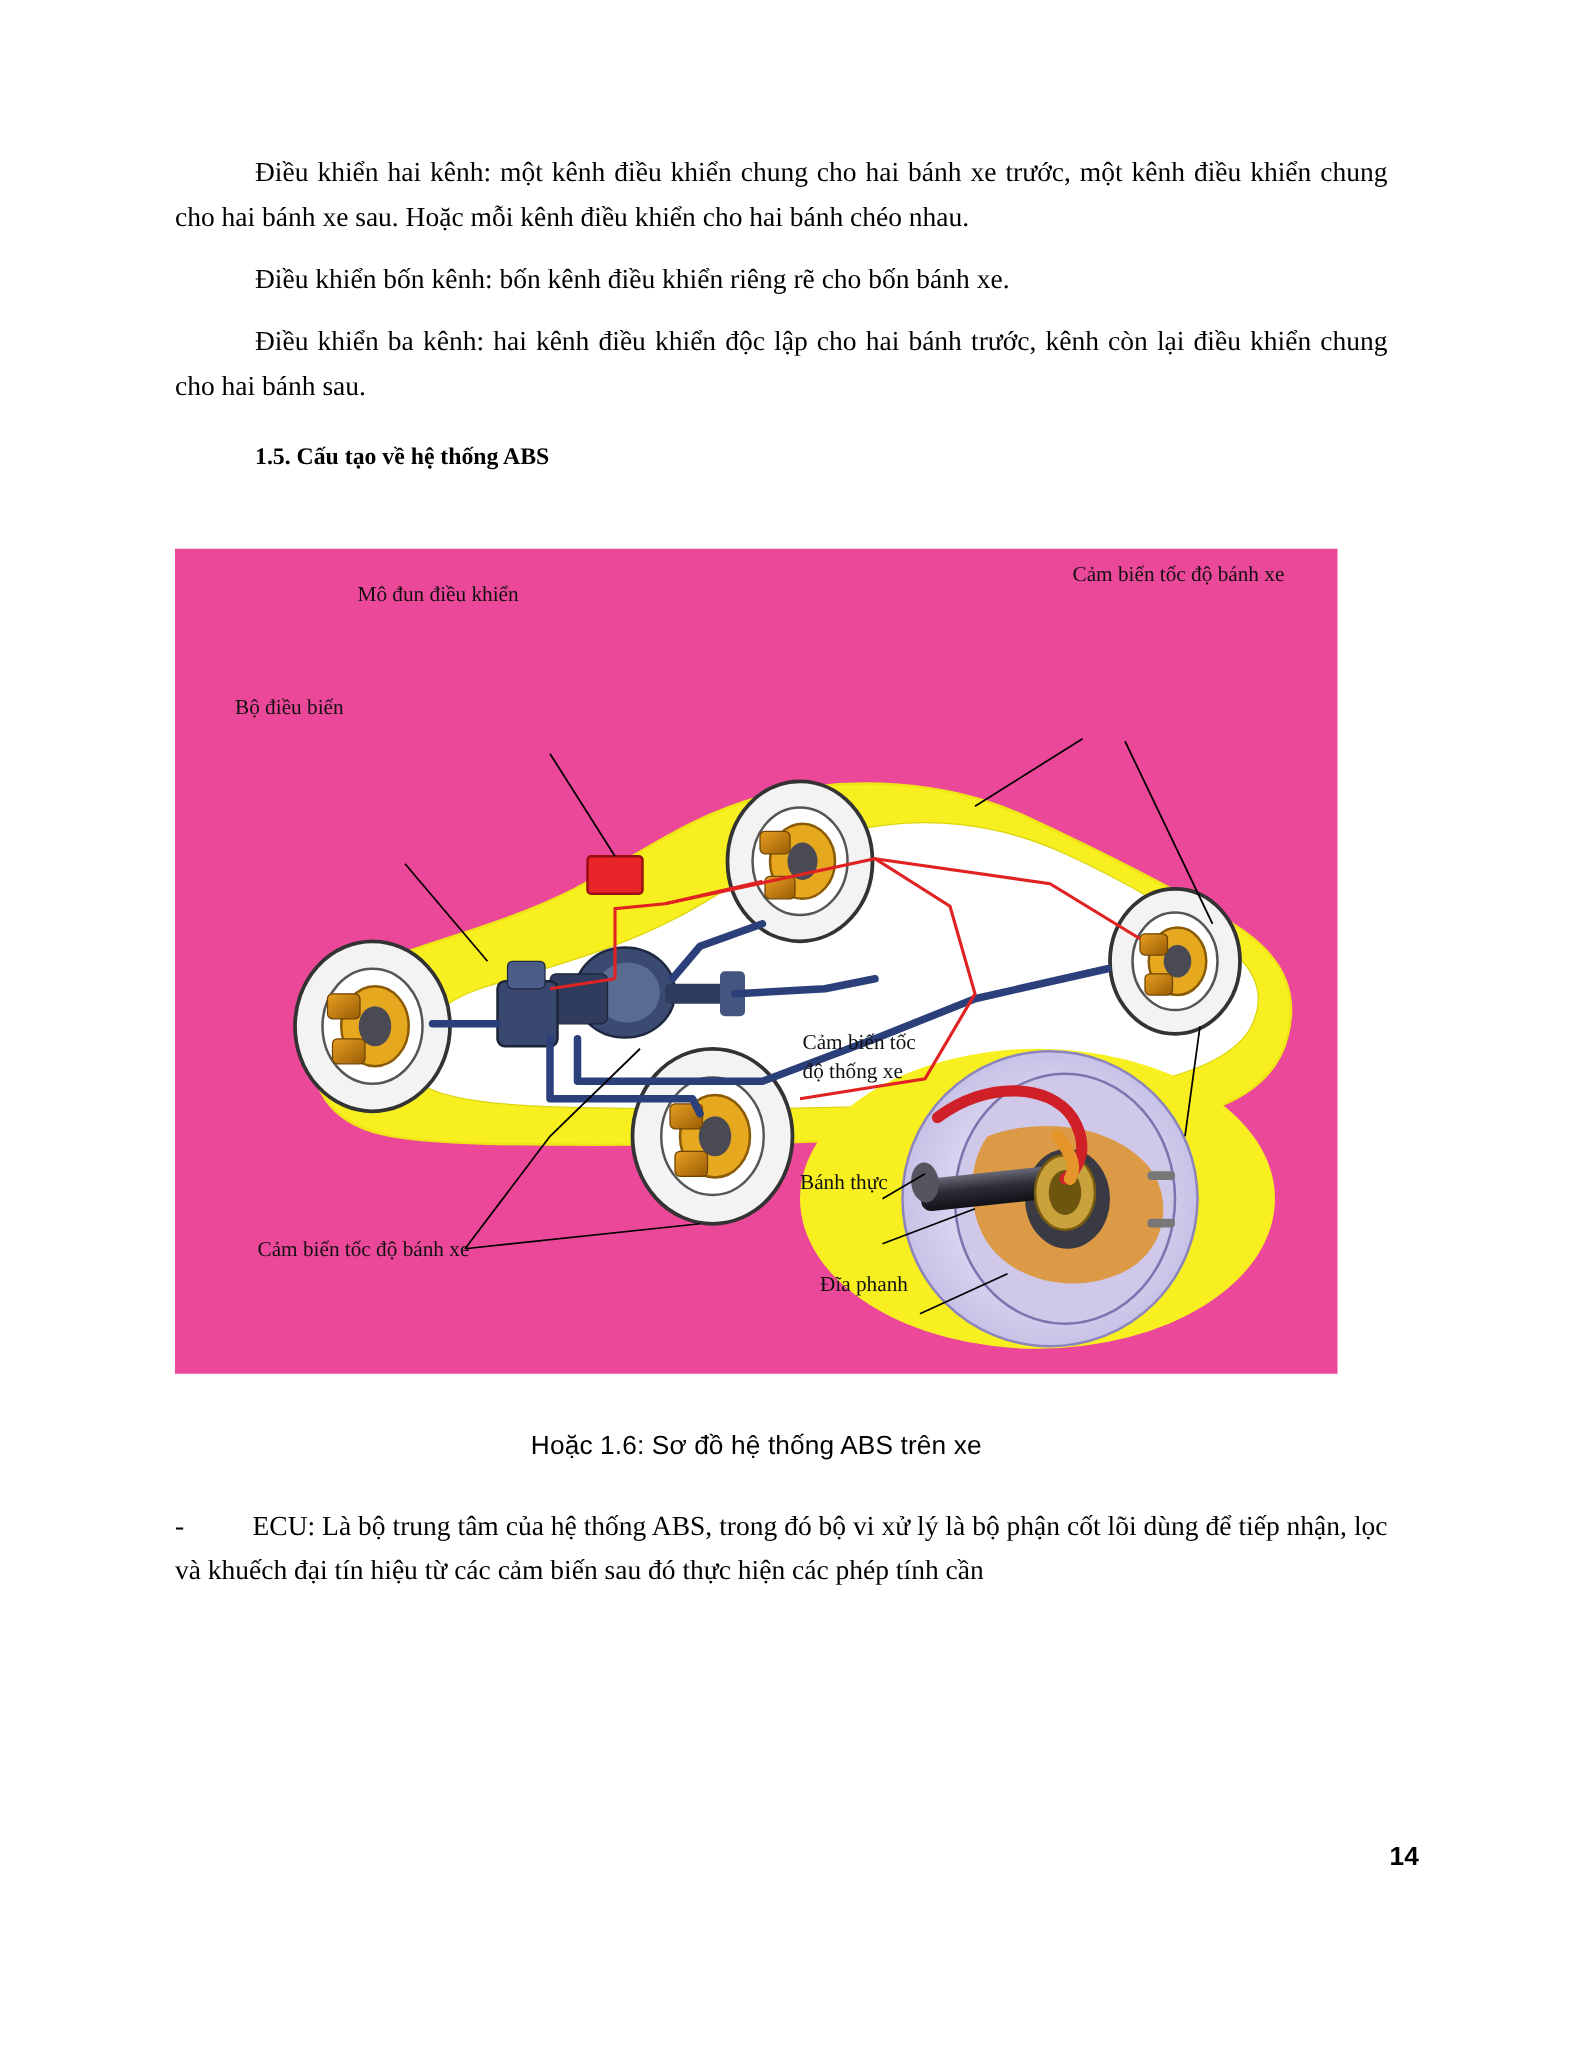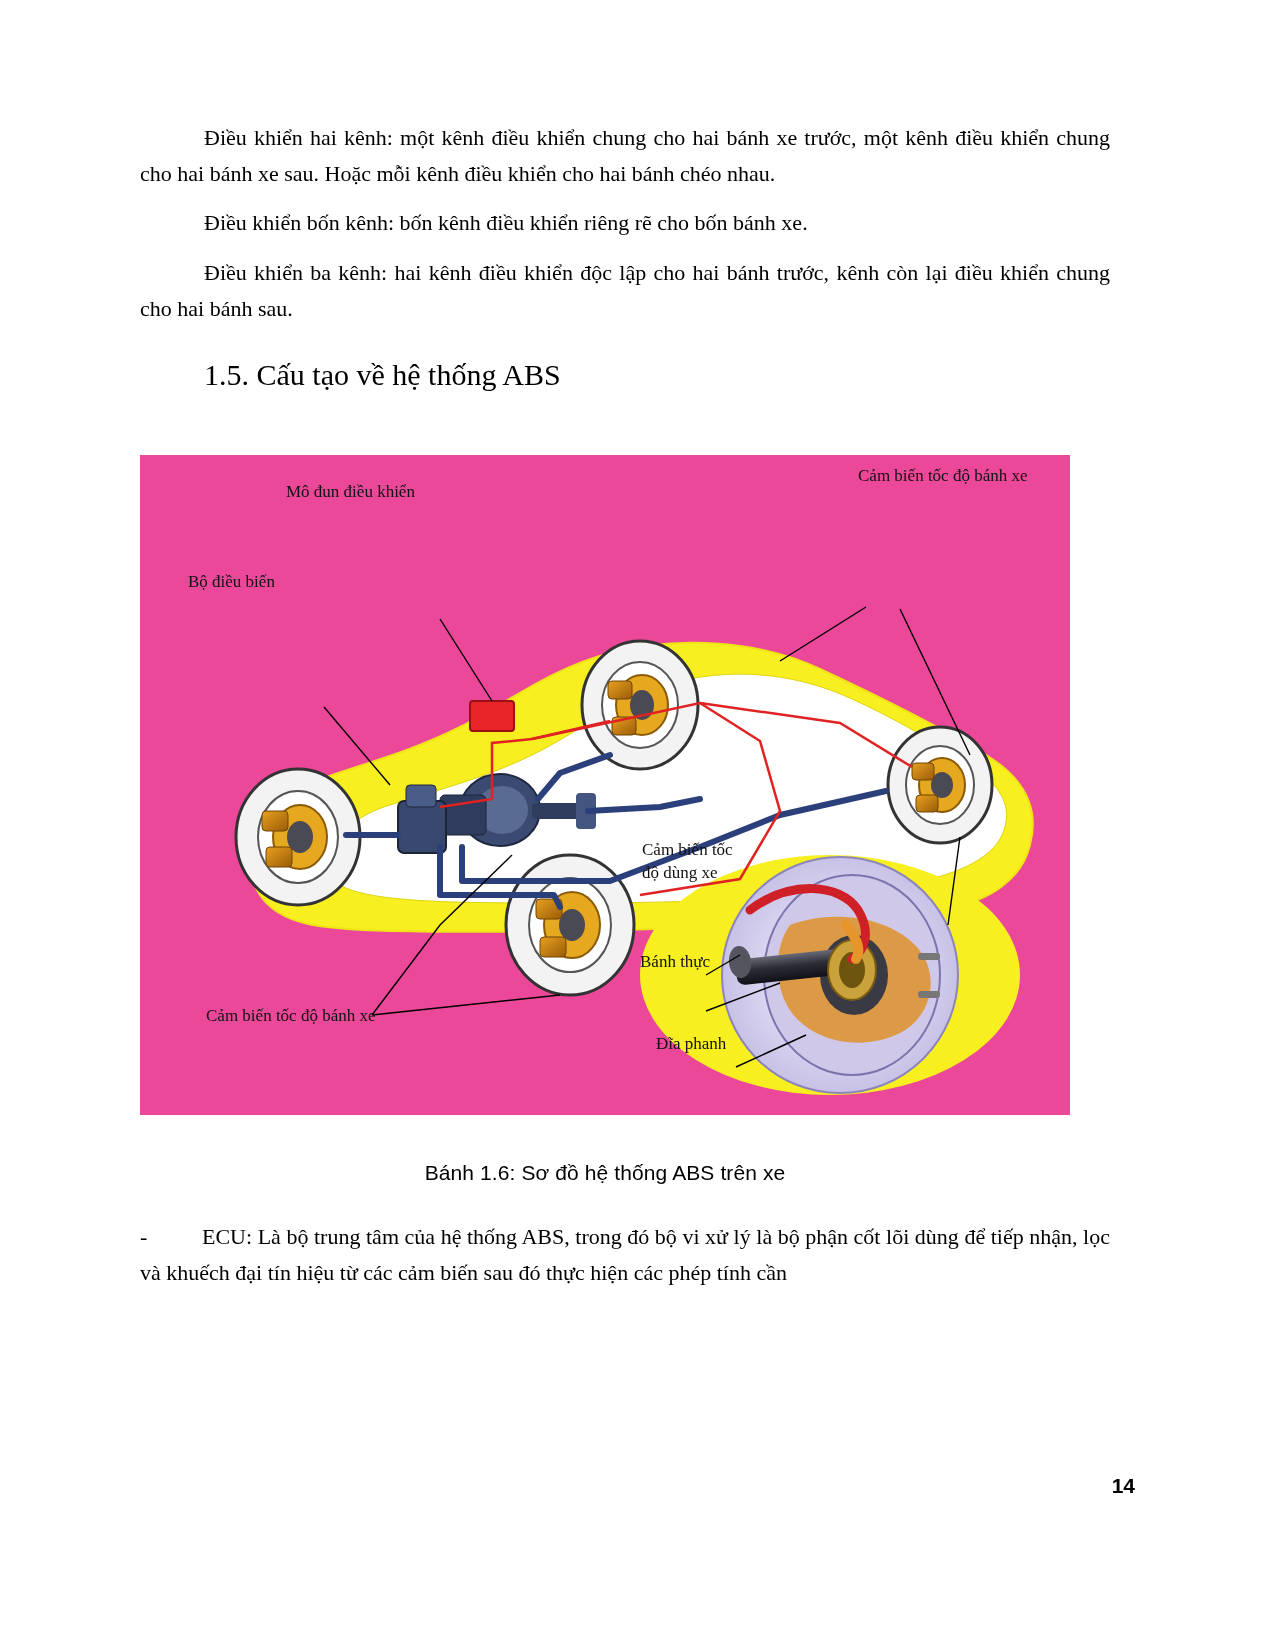--- a/index.html
+++ b/index.html
@@ -28,22 +28,22 @@
     line-height: 1.62;
     margin: 0 0 14px 0;
     text-align: justify;
     text-indent: 64px;
   }
   p.no-indent {
     text-indent: 0;
   }
   h3.section-head {
     font-family: "Liberation Serif", serif;
-    font-size: 30px;
-    font-weight: normal;
+    font-size: 19px;
+    font-weight: bold;
     margin: 26px 0 0 0;
     text-indent: 64px;
     line-height: 1.5;
   }
 
   
   .figure-wrap {
     margin-top: 58px;
     width: 930px;
     margin-left: 0px;
@@ -231,26 +231,26 @@
             <path d="M566 556 L 640 528"></path>
             <path d="M596 612 L 666 580"></path>
           </g>
         </svg>
 
         <div class="fig-label" style="left:146px; top:26px;">Mô đun điều khiển</div>
         <div class="fig-label" style="left:48px; top:116px;">Bộ điều biến</div>
         <div class="fig-label" style="left:718px; top:10px;">Cảm biến tốc độ bánh xe</div>
         <div class="fig-label" style="left:66px; top:550px;">Cảm biến tốc độ bánh xe</div>
         <div class="fig-label" style="left:502px; top:384px;">Cảm biến tốc
-độ dùng xe</div>
+độ thống xe</div>
         <div class="fig-label" style="left:500px; top:496px;">Bánh thực</div>
         <div class="fig-label" style="left:516px; top:578px;">Đĩa phanh</div>
       </div>
 
-      <div class="fig-caption">Bánh 1.6: Sơ đồ hệ thống ABS trên xe</div>
+      <div class="fig-caption">Hoặc 1.6: Sơ đồ hệ thống ABS trên xe</div>
     </div>
 
     <div class="after-fig" style="margin-top:34px;">
       <p class="body-para dash-para"><span class="dash">-</span><span>ECU: Là bộ trung tâm của hệ thống ABS, trong đó bộ vi xử lý là bộ phận cốt lõi dùng để tiếp nhận, lọc và khuếch đại tín hiệu từ các cảm biến sau đó thực hiện các phép tính cần</span></p>
     </div>
 
   </div>
 
   <div class="page-number">14</div>
 </div>

